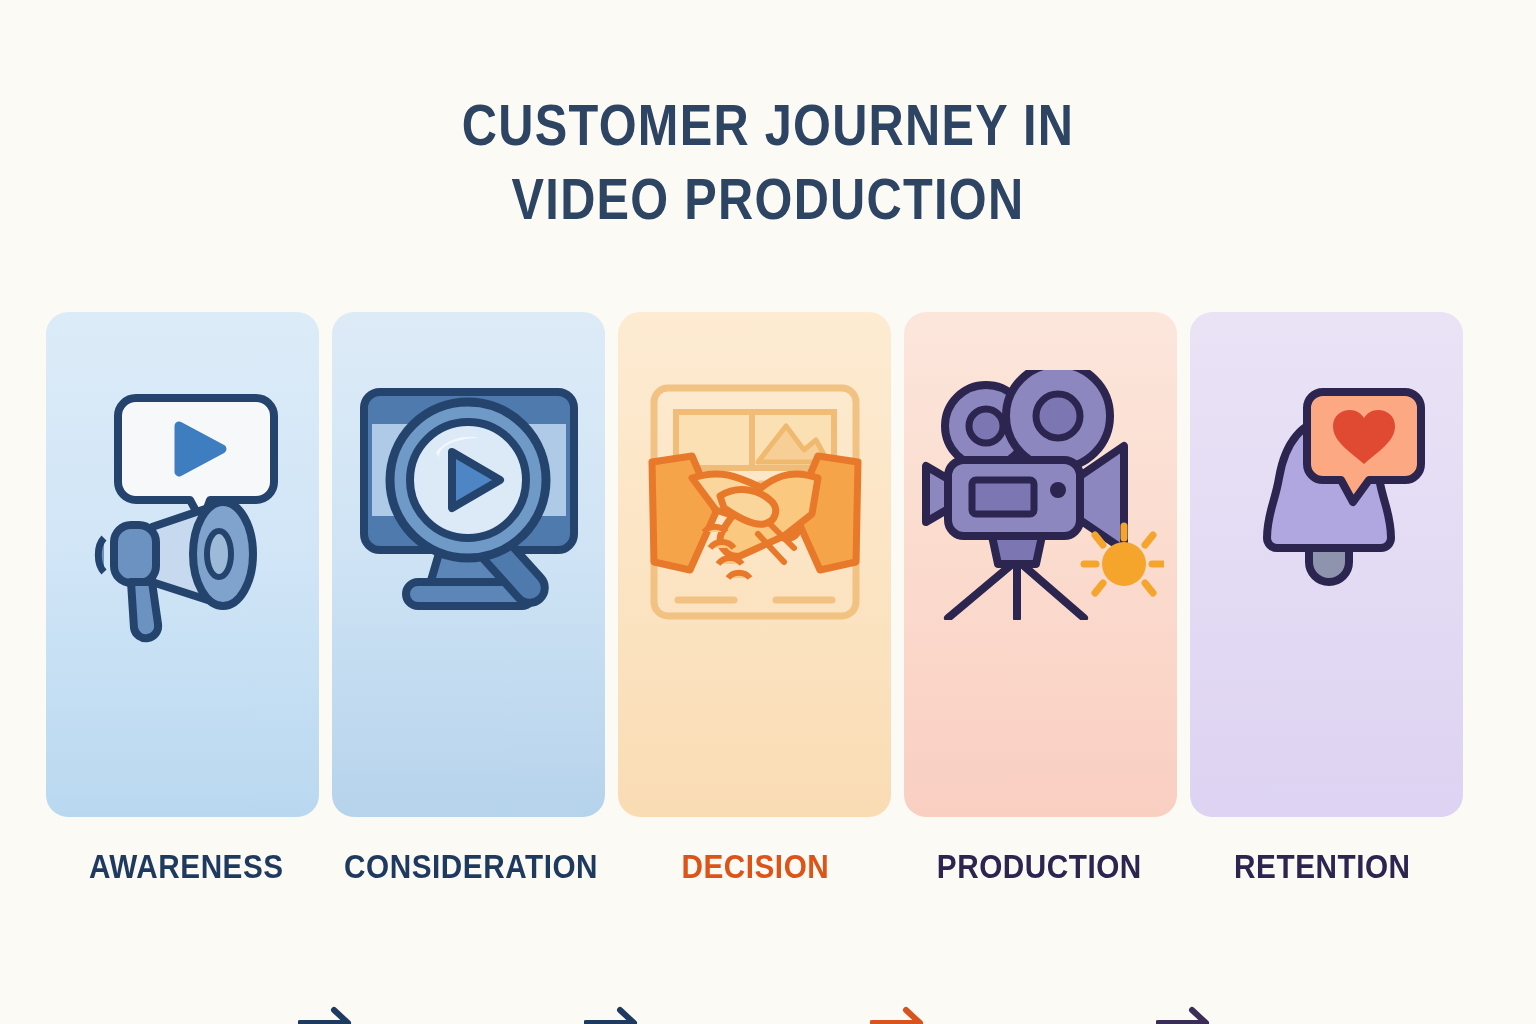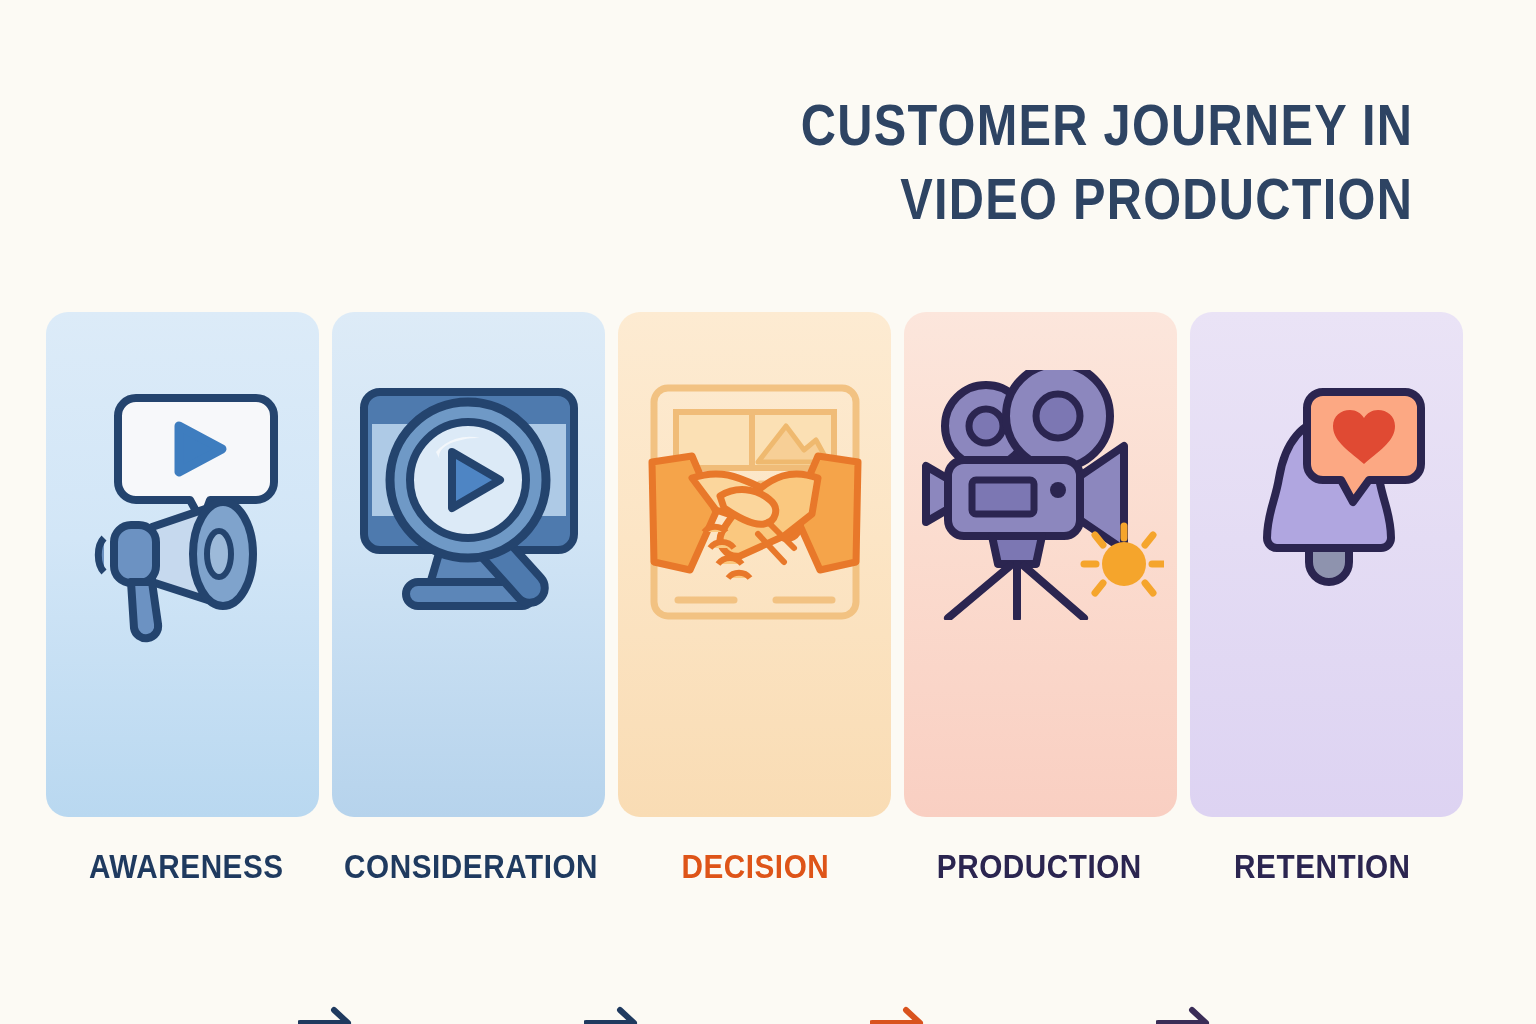--- a/index.html
+++ b/index.html
@@ -12,21 +12,21 @@
   body {
     background:#FCFAF4;
     font-family:"Liberation Sans", sans-serif;
     position:relative;
   }
 
   
   #title-block {
     position:absolute;
     top:88px; left:0; right:0;
-    text-align:right;
+    text-align:center;
   }
   .title-line {
     display:block;
     color:#2E4463;
     font-family:"Liberation Sans", sans-serif;
     font-weight:bold;
     font-size:58px;
     letter-spacing:1.5px;
     line-height:74px;
     transform:scaleX(0.84);

